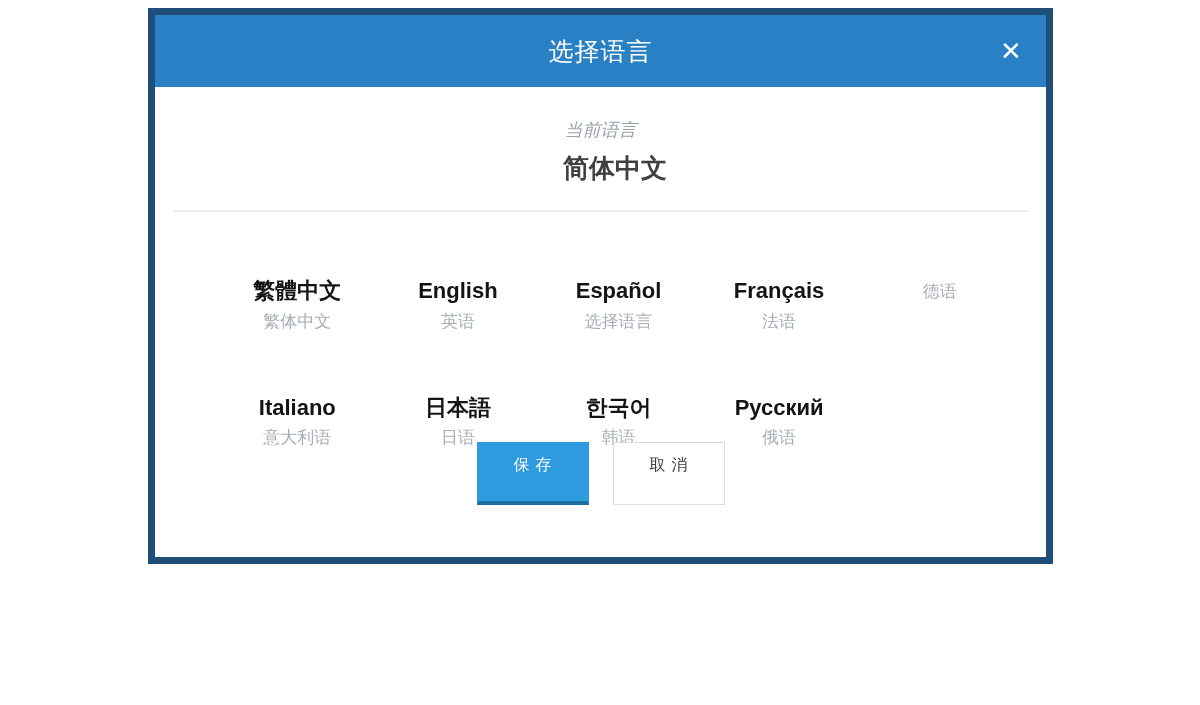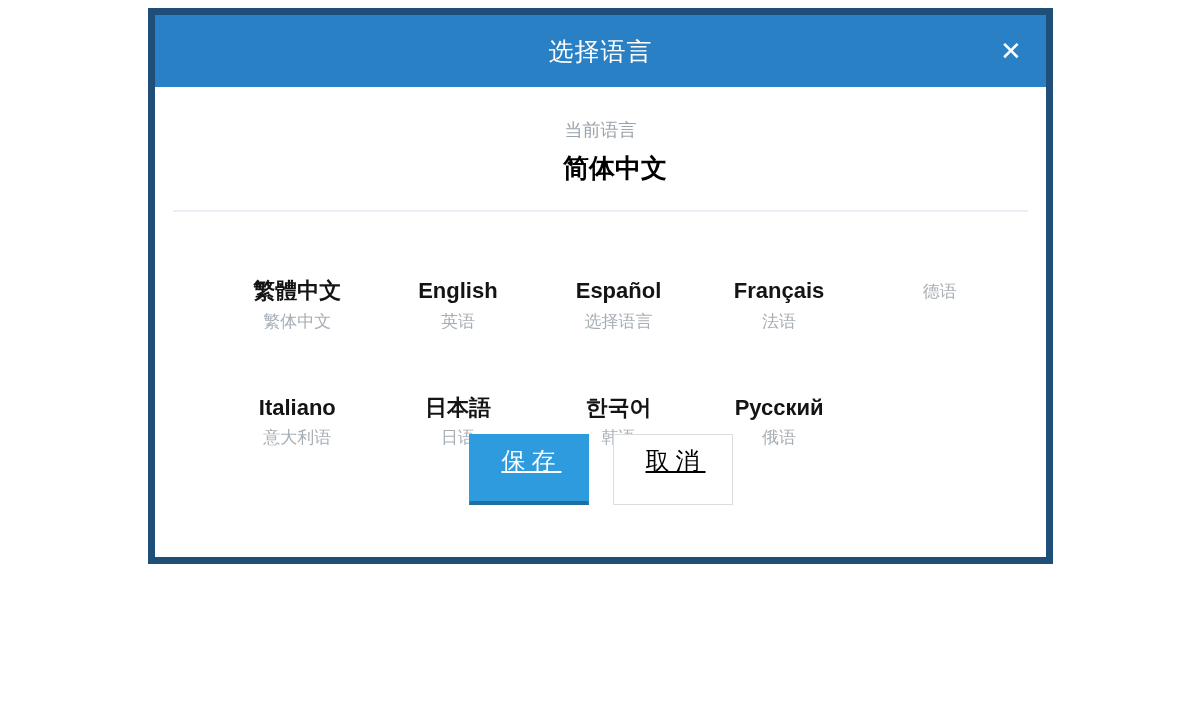--- a/index.html
+++ b/index.html
@@ -76,23 +76,24 @@
   }
 
   .current-block {
     padding-top: 30px;
     text-align: center;
   }
   .current-label {
     color: #9aa3ab;
     font-size: 18px;
     line-height: 1.5;
+    font-style: italic;
   }
   .current-value {
-    color: #000000;
+    color: #404040;
     font-size: 26px;
     font-weight: bold;
     margin-top: 6px;
     line-height: 1.4;
     padding-left: 29px;
   }
 
   .divider {
     height: 2px;
     background: #eaeff5;
@@ -133,41 +134,40 @@
   .footer {
     position: absolute;
     left: 0;
     right: 0;
     bottom: 52px;
     display: flex;
     justify-content: center;
     gap: 24px;
   }
   .btn {
-    font-size: 24px;
+    font-size: 16px;
     letter-spacing: 6px;
     text-indent: 6px;
     line-height: 1;
     padding: 14px 26px 28px 26px;
     cursor: pointer;
     user-select: none;
     box-sizing: border-box;
     min-width: 112px;
     text-align: center;
-    text-decoration: underline;
   }
   .btn-primary {
     background: #2e9bde;
     color: #ffffff;
     border: 1px solid #2e9bde;
     border-bottom: 4px solid #1f6fa5;
   }
   .btn-secondary {
     background: #ffffff;
-    color: #000000;
+    color: #404040;
     border: 1px solid #dcdcdc;
     border-bottom: 1px solid #dcdcdc;
     padding-bottom: 18px;
   }
 </style>
 </head>
 <body>
 
 <div id="stage">
 

